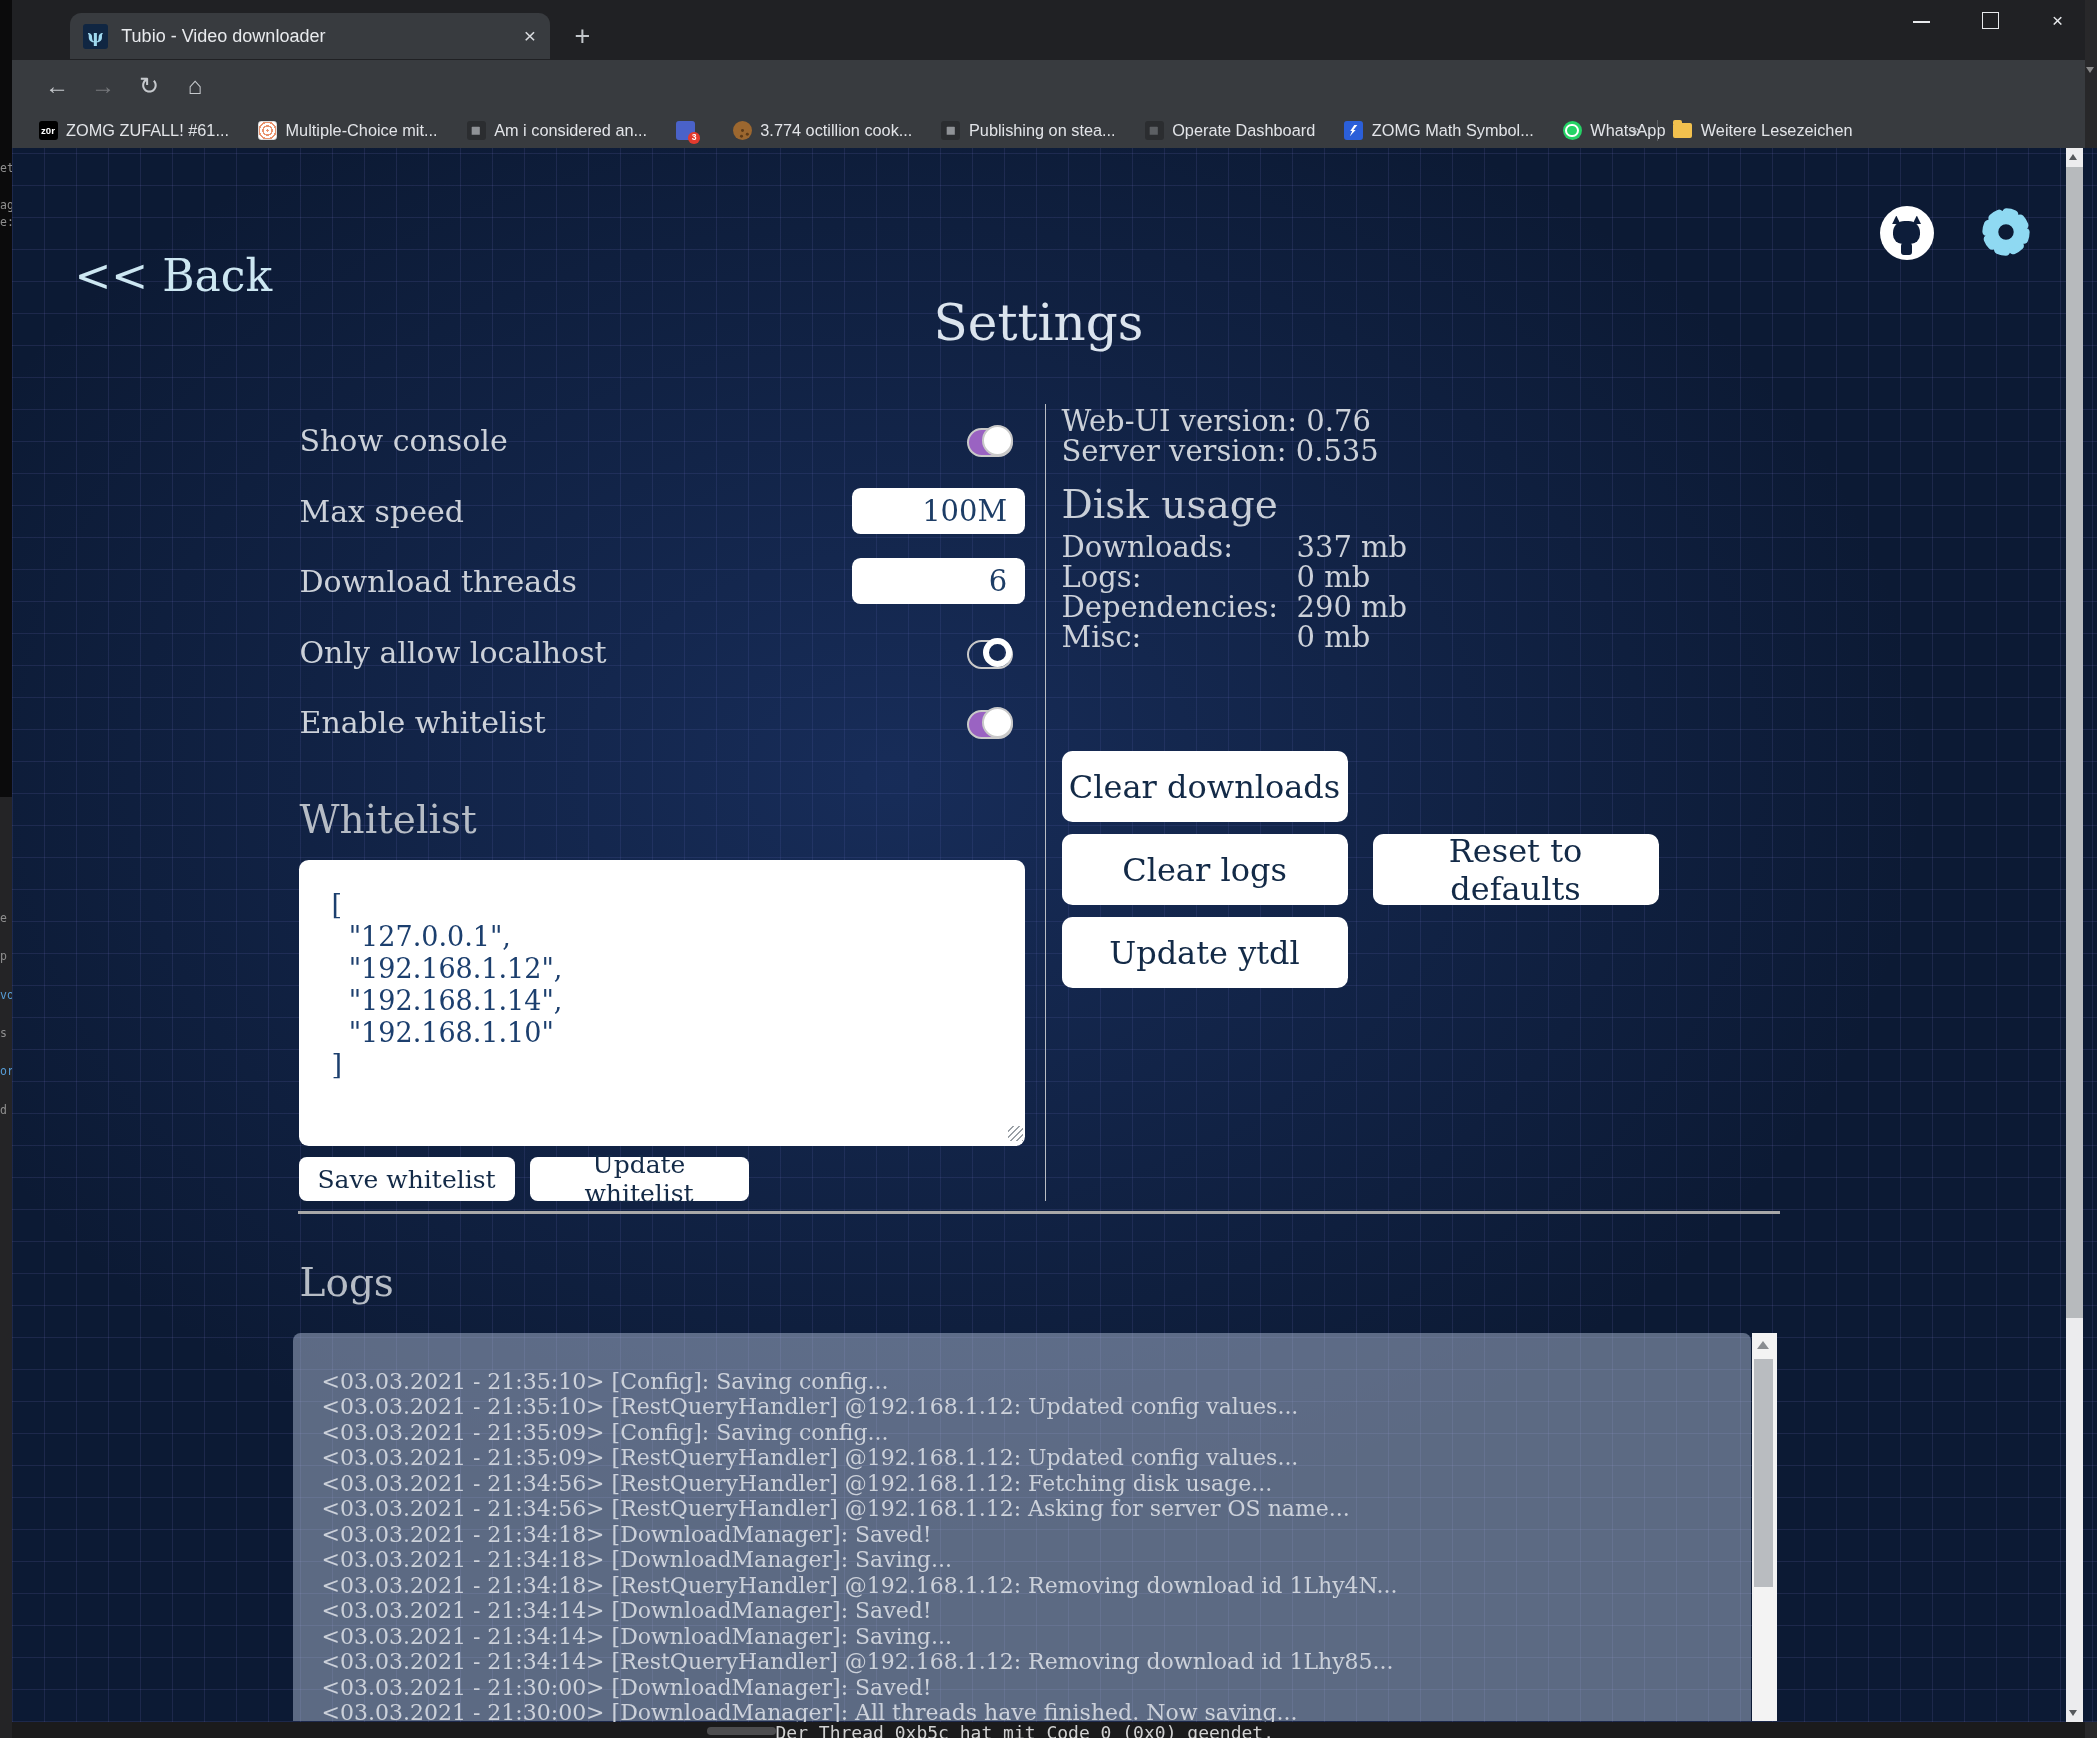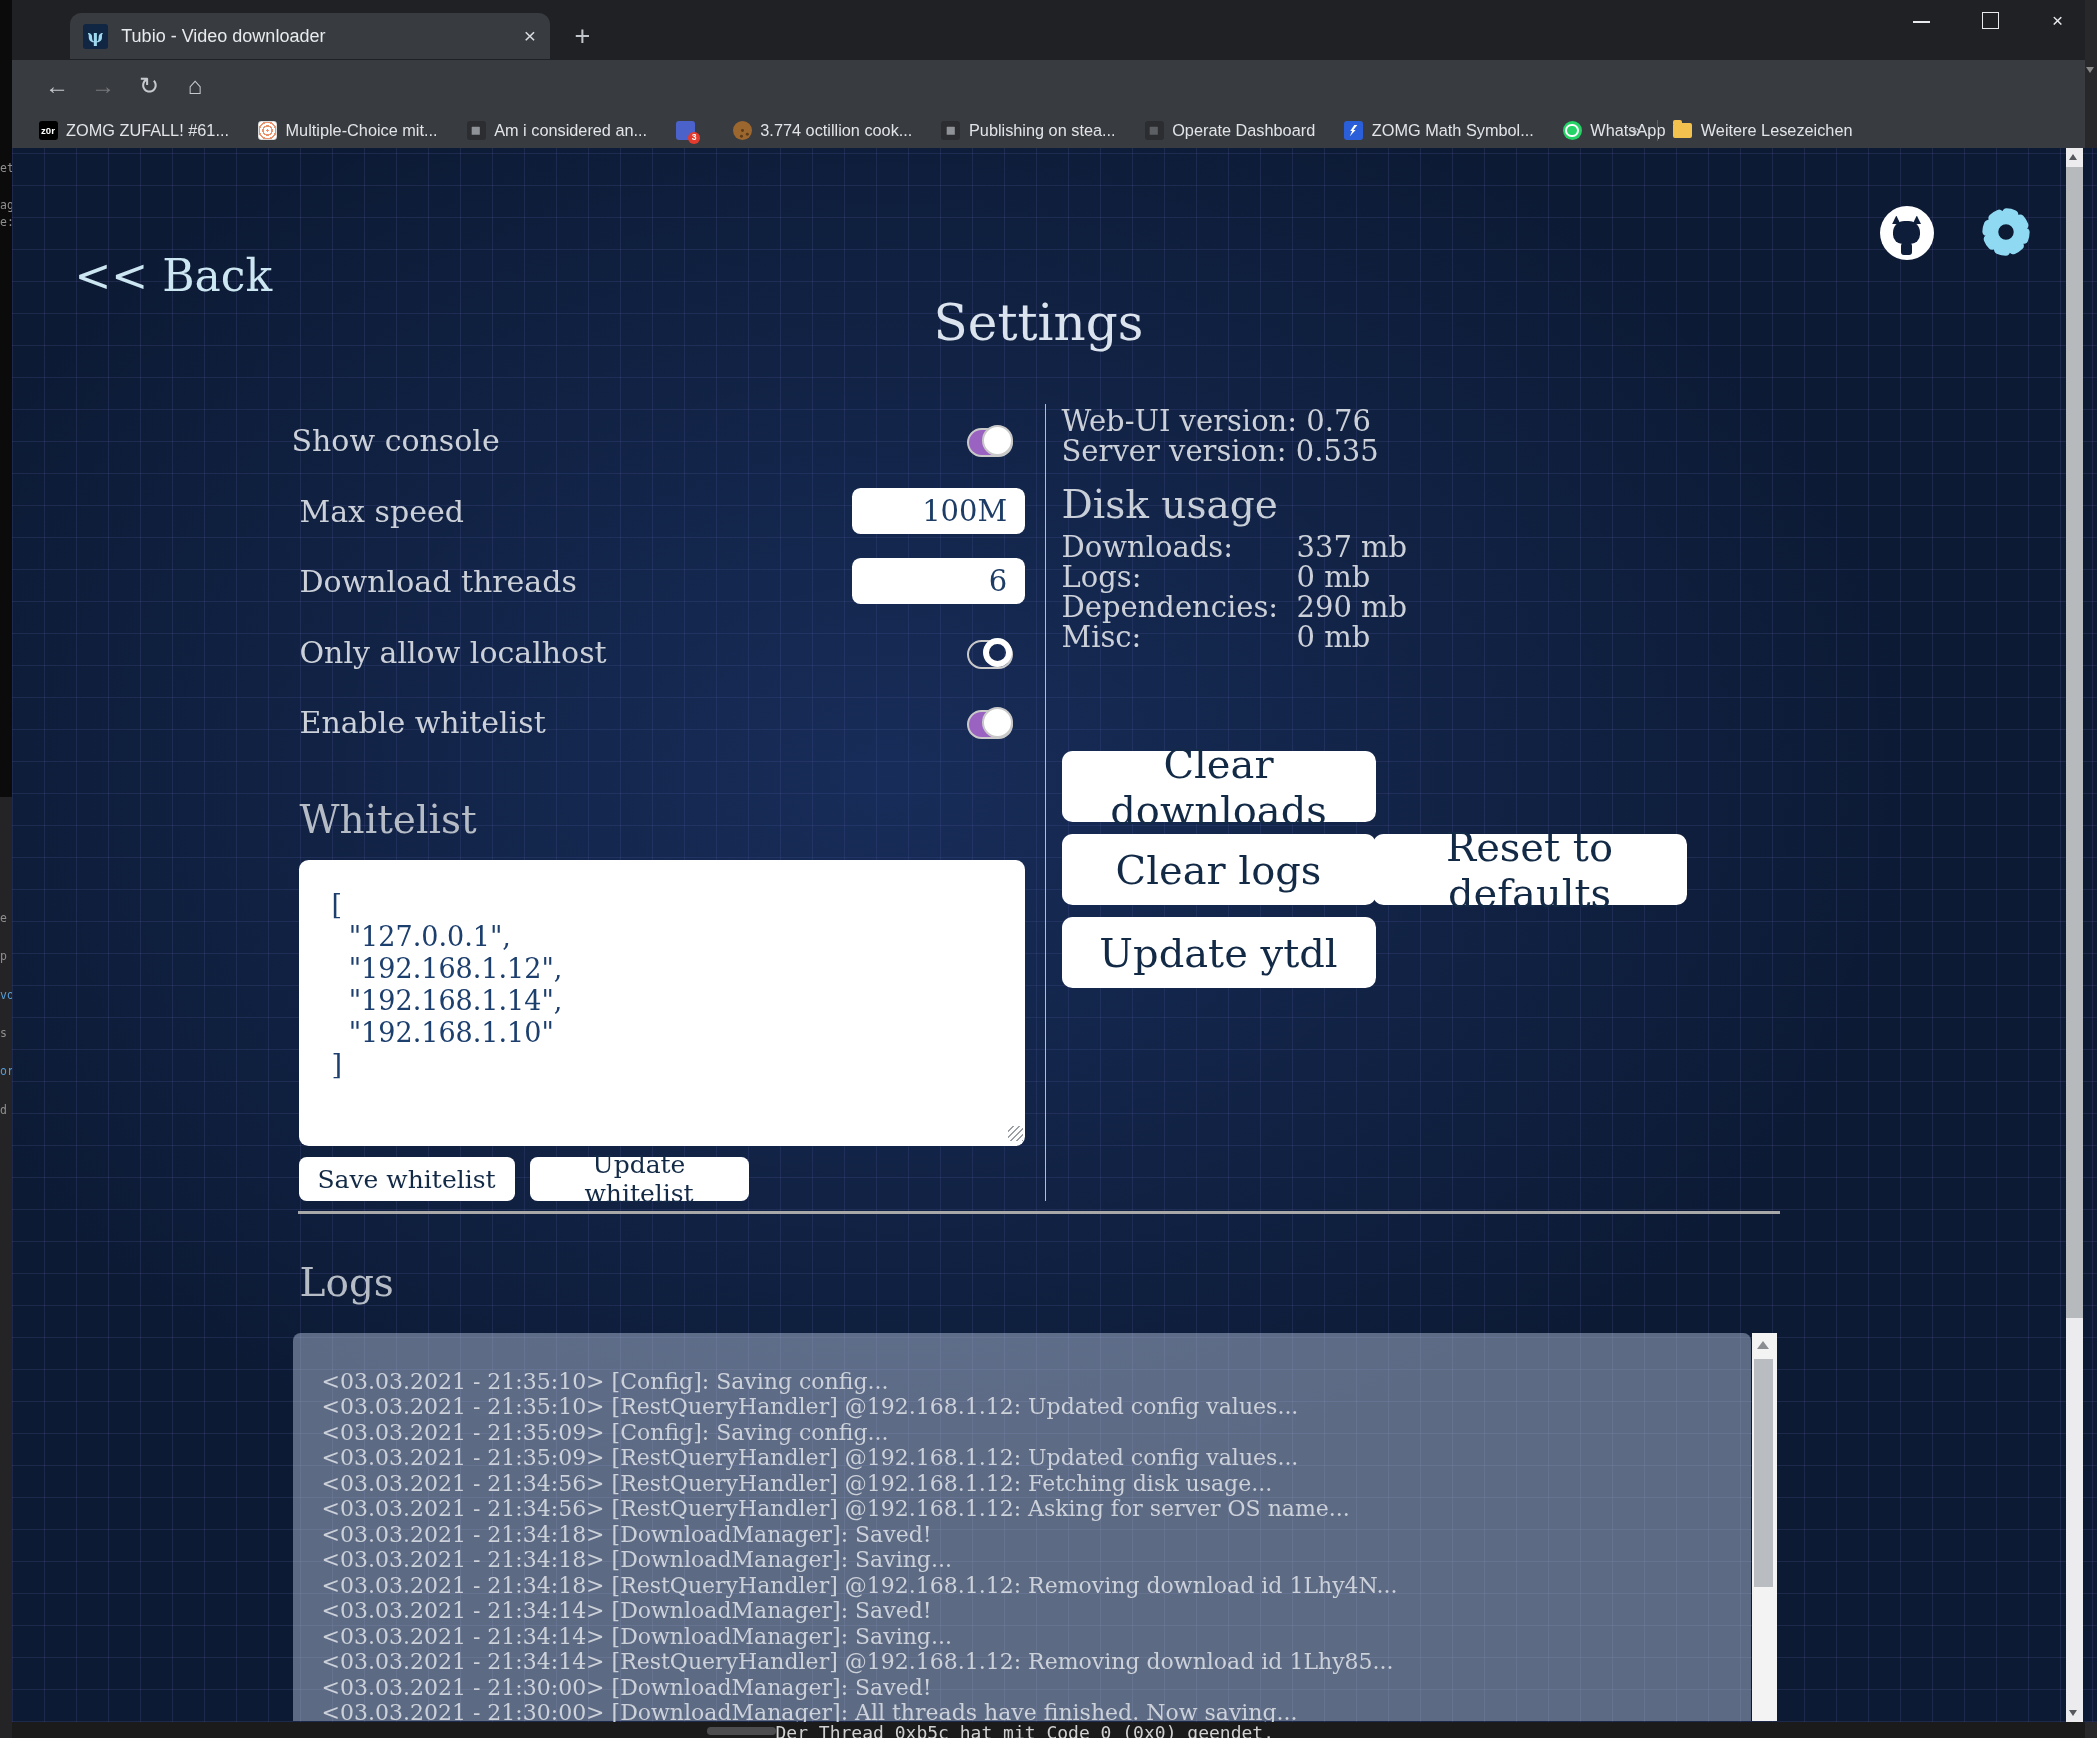--- a/index.html
+++ b/index.html
@@ -121,21 +121,21 @@
   .tgl .knob{position:absolute;top:-4.8px;right:-2.9px;width:31px;height:31px;background:#fff;border:2.9px solid #c9c9c9;border-radius:50%;box-sizing:border-box;}
   .tgl.off .knob{background:transparent;border:6.7px solid #fff;top:-3.8px;right:-1.9px;width:29px;height:29px;}
   .tinput{position:absolute;width:173px;height:46px;background:#fff;border:none;border-radius:8.6px;
     font-family:"DejaVu Serif",serif;font-size:29px;color:#1d3d66;text-align:right;padding:0 17.3px;box-sizing:border-box;}
   .vdiv{left:1033px;top:256px;width:1.9px;height:797px;background:#b9bdc3;}
   .infoline{left:1050px;font-size:29px;color:#ccd1d9;}
   .h2{font-size:39px;color:#c9cfd8;}
   .diskrow{left:1050px;font-size:29px;color:#ccd1d9;width:461px;}
   .diskrow .val{position:absolute;left:235px;}
   .wbtn,.abtn{background:#fff;border:none;border-radius:8.6px;font-family:"DejaVu Serif",serif;color:#132a47;position:absolute;display:flex;align-items:center;justify-content:center;}
-  .abtn{width:314px;height:71px;font-size:40px;border-radius:10.6px;}
+  .abtn{width:286px;height:71px;font-size:32px;border-radius:10.6px;}
   .wbtn{height:44px;font-size:25px;border-radius:7.7px;}
   .ta{left:287px;top:712px;width:726px;height:286px;background:#fff;border:none;border-radius:9.6px;
       font-family:"DejaVu Serif",serif;font-size:27px;line-height:32px;color:#1c3f6e;
       padding:29px 0 0 33px;box-sizing:border-box;resize:none;overflow:hidden;}
   .rsz{left:996px;top:978px;width:15.4px;height:15.4px;background:
       repeating-linear-gradient(135deg,transparent 0 2.9px,#9aa0a6 2.9px 4.3px);}
   .hdiv{left:286px;top:1063px;width:1482px;height:2.9px;background:#a8a8a8;}
   .logpanel{left:281px;top:1185px;width:1458px;height:388px;background:rgba(190,203,228,0.45);border-radius:7.7px 7.7px 0 0;}
   .logtxt{left:310px;font-size:22px;line-height:25.5px;color:#ccd1da;white-space:nowrap;}
   .logsb{left:1740px;top:1185px;width:25px;height:388px;background:#f3f3f3;}
@@ -333,21 +333,21 @@
     </div>
     <div class="abs gear">
       <svg width="56" height="56" viewBox="0 0 58 58">
         <circle cx="29" cy="29" r="20" fill="none" stroke="#8fd9f2" stroke-width="9" stroke-dasharray="7.9 7.8" stroke-linecap="round"></circle>
         <circle cx="29" cy="29" r="13" fill="none" stroke="#8fd9f2" stroke-width="10"></circle>
       </svg>
     </div>
 
     <div class="abs pgtitle">Settings</div>
 
-    <div class="abs rowlbl" style="left:280px;top:275px">Show console</div>
+    <div class="abs rowlbl" style="left:288px;top:275px">Show console</div>
     <div class="abs tgl on" style="left:955px;top:280px">
         <span class="knob"></span>
       </div>
 
     <div class="abs rowlbl" style="left:288px;top:346px">Max speed</div>
     <input class="tinput" style="left: 840px; top: 340px;" value="100M">
 
     <div class="abs rowlbl" style="left:288px;top:416px">Download threads</div>
     <input class="tinput" style="left: 840px; top: 410px;" value="6">
 

